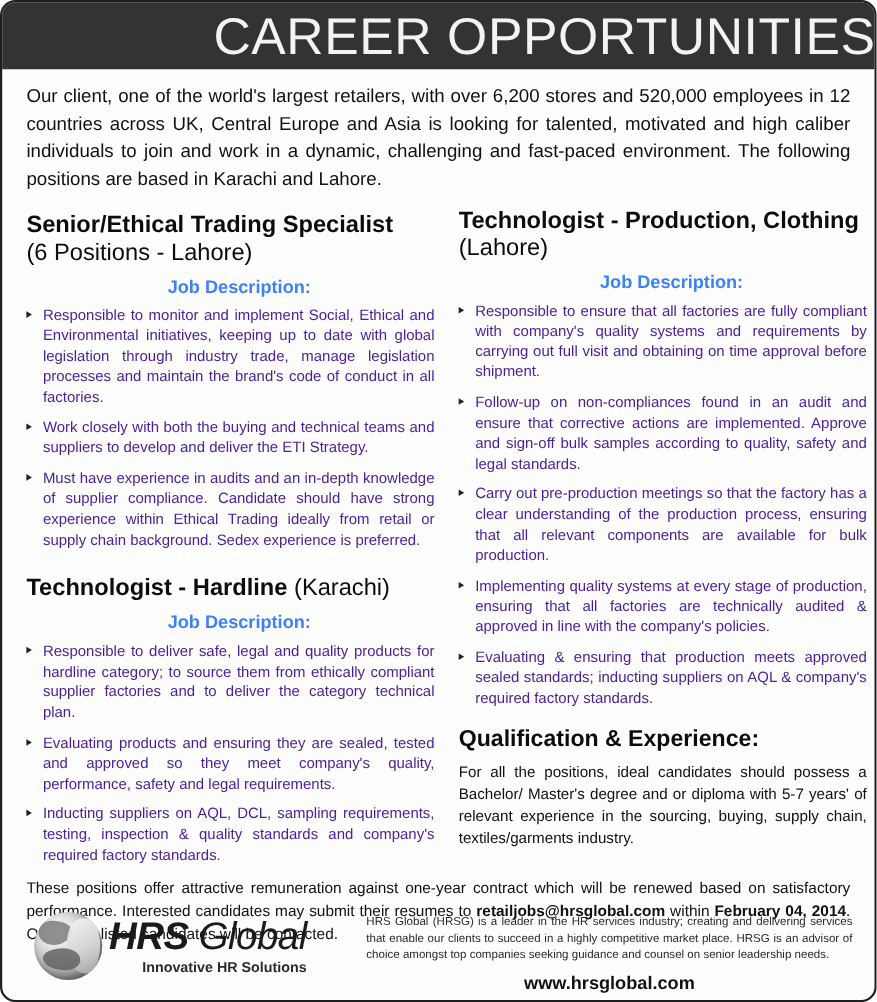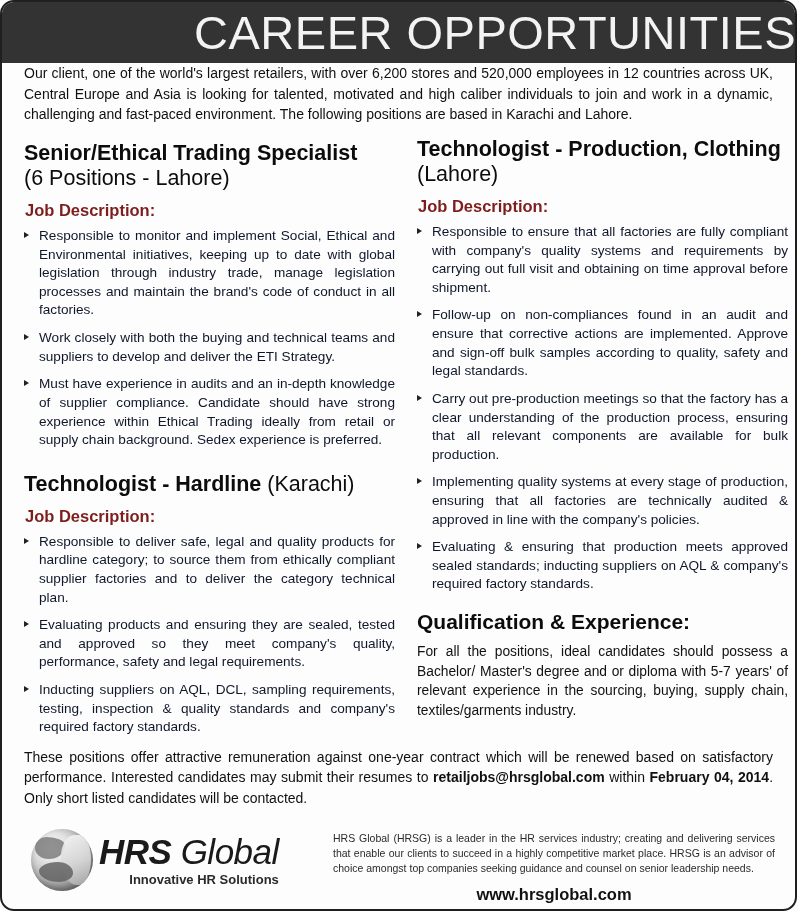--- a/index.html
+++ b/index.html
@@ -37,22 +37,22 @@
     color: #f3f3f3;
     font-size: 47px;
     font-weight: 400;
     letter-spacing: 0.5px;
     line-height: 1;
     font-family: "Liberation Sans", sans-serif;
     white-space: nowrap;
   }
   
   .intro {
-    padding: 0 22px 4px 22px;
-    font-size: 14px;
+    padding: 12px 22px 4px 22px;
+    font-size: 17px;
     line-height: 1.48;
     color: #101010;
     text-align: justify;
     text-justify: inter-word;
   }
   
   .columns {
     display: flex;
     padding: 6px 20px 0 22px;
     gap: 22px;
@@ -70,35 +70,36 @@
   }
   .job-title .loc {
     font-weight: 400;
   }
   .job-title.tight {
     margin-top: 2px;
   }
   .subhead {
     font-size: 16.5px;
     font-weight: 700;
-    color: #7f1d1d;
-    margin: 10px 0 7px 1px;
+    color: #3b82f6;
+    margin: 10px 0 7px 16px;
+    text-align: center;
   }
   .bullets {
     list-style: none;
     margin: 0;
     padding: 0;
   }
   .bullets li {
     position: relative;
     padding-left: 15px;
     margin-bottom: 9px;
     font-size: 13.6px;
     line-height: 1.37;
-    color: #0f172a;
+    color: #4c1d95;
     text-align: justify;
     text-justify: inter-word;
   }
   .bullets li:last-child { margin-bottom: 0; }
   .tri {
     position: absolute;
     left: 0;
     top: 5px;
     width: 0;
     height: 0;

